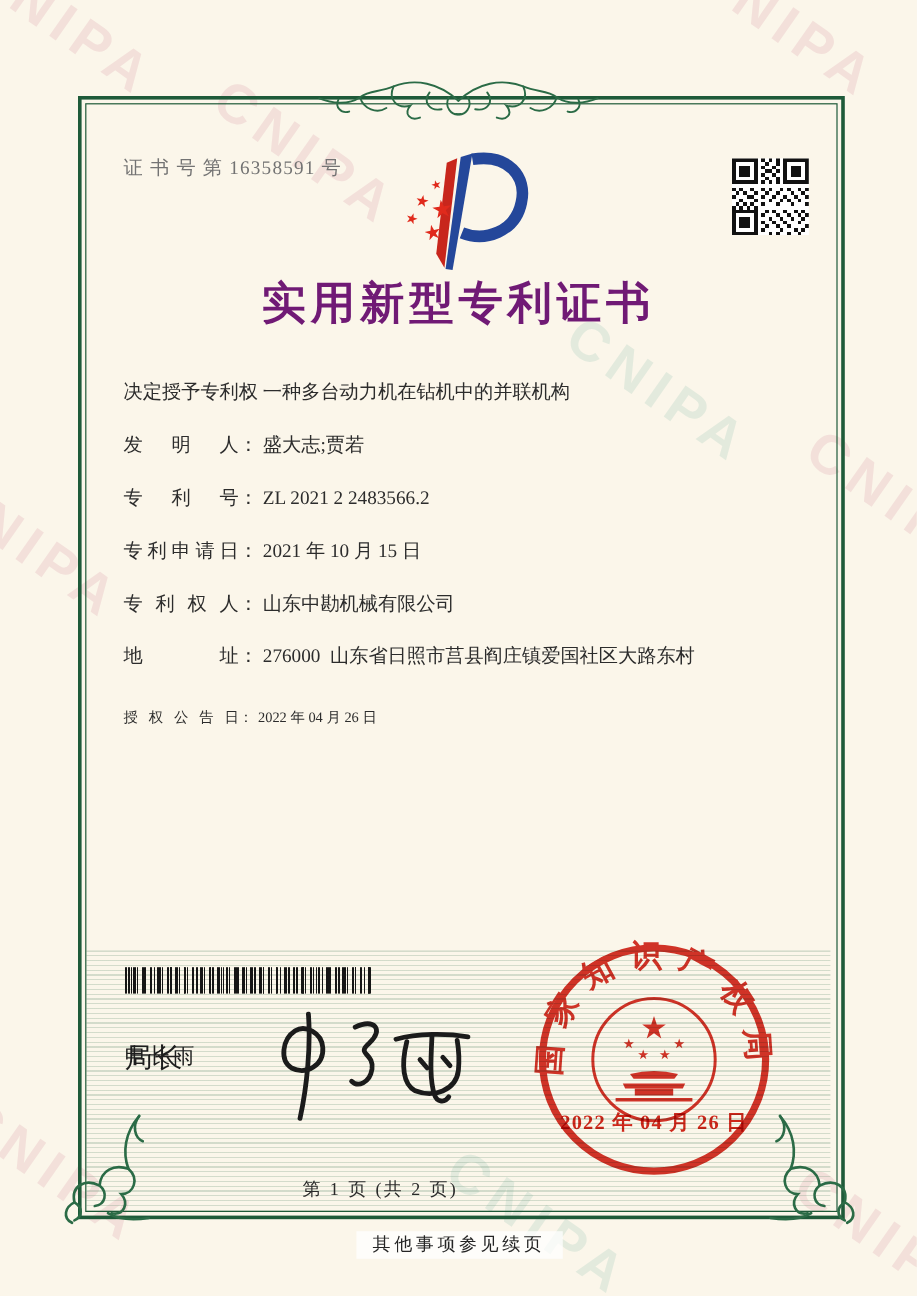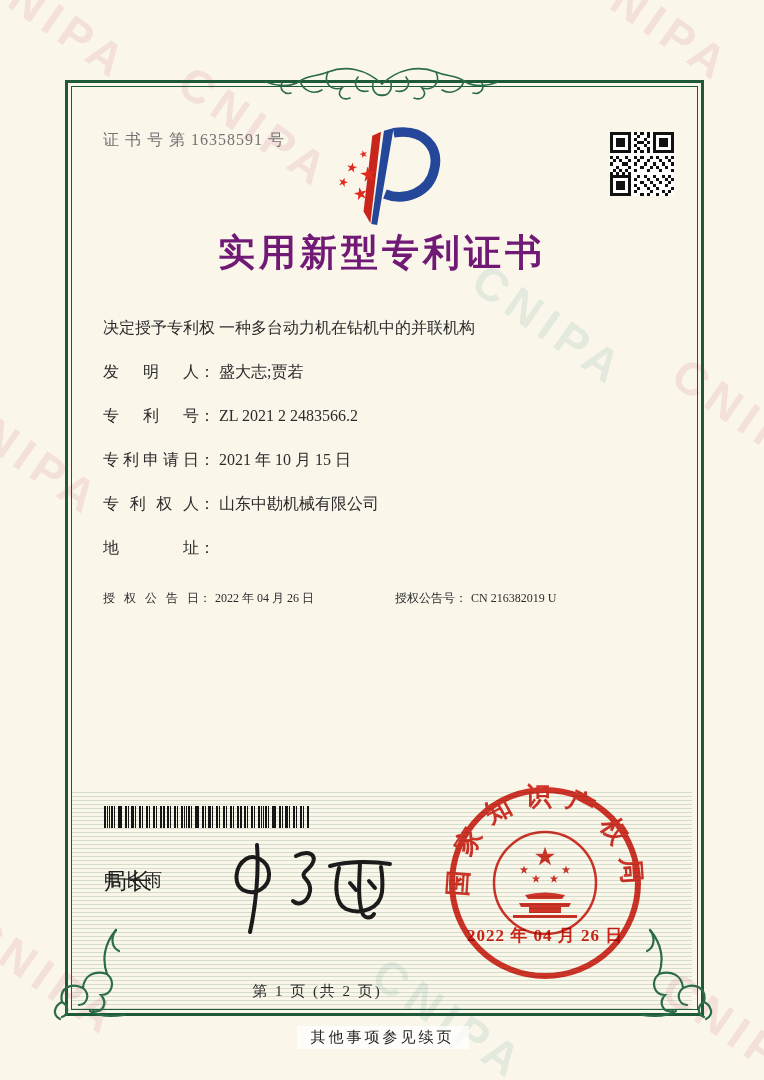--- a/index.html
+++ b/index.html
@@ -184,31 +184,29 @@
         <span class="fvalue">2021 年 10 月 15 日</span>
     </div>
     <div class="frow">
       <span class="flabel">专利权人</span>
         <span class="fcolon">：</span>
         <span class="fvalue">山东中勘机械有限公司</span>
     </div>
     <div class="frow">
       <span class="flabel">地址</span>
         <span class="fcolon">：</span>
+        <span class="fvalue">276000  山东省日照市莒县阎庄镇爱国社区大路东村</span>
     </div>
   </div>
 
   <div class="grant-row">
     <div class="ggroup1">
       <span class="flabel">授权公告日</span>
         <span class="fcolon">：</span>
         <span class="fvalue">2022 年 04 月 26 日</span>
-    </div>
-    <div>
-      <span>授权公告号</span><span>：</span><span class="fvalue">CN 216382019 U</span>
     </div>
   </div>
 
 
   <div class="barcode"></div>
 
   <div class="dir-title">局长</div>
   <div class="dir-name">申长雨</div>
 
   <svg class="signature" viewBox="0 0 190 92" fill="none" stroke="#1b1b1b" stroke-width="4" stroke-linecap="round">

